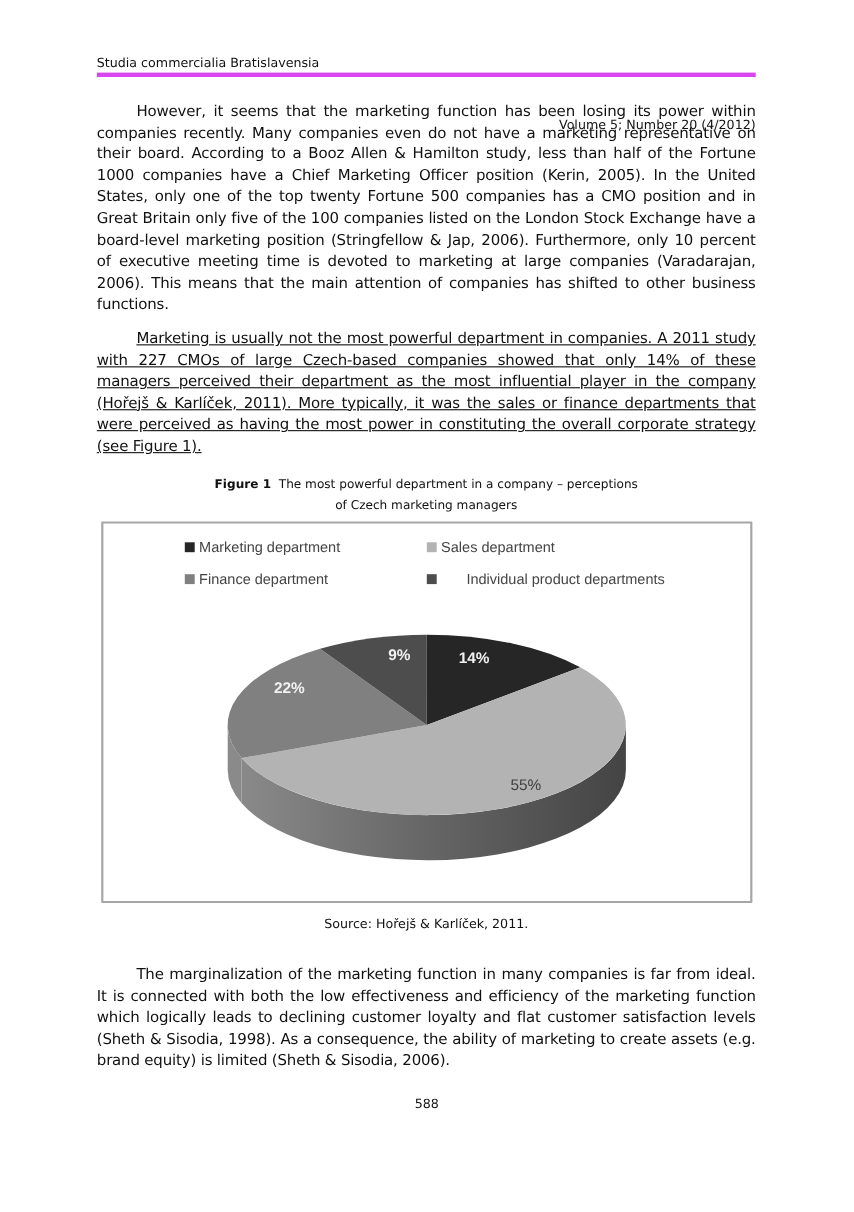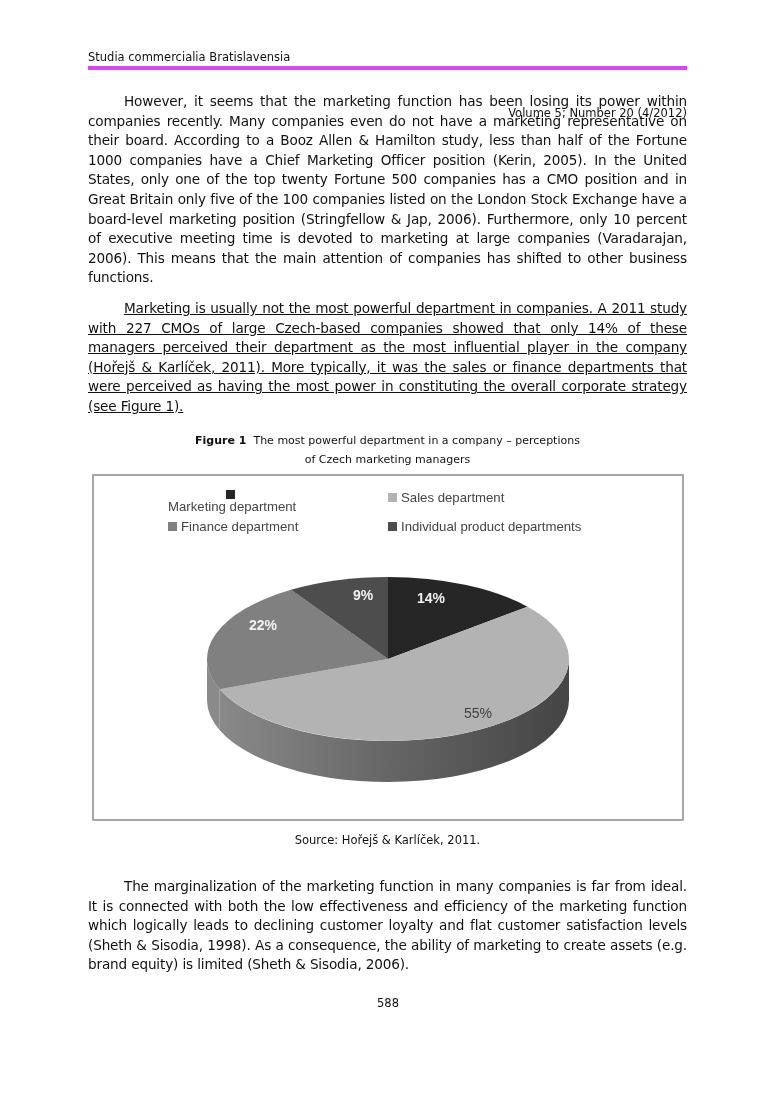--- a/index.html
+++ b/index.html
@@ -37,33 +37,33 @@
 <p class="para p1" style="margin:0">However, it seems that the marketing function has been losing its power within companies recently. Many companies even do not have a marketing representative on their board. According to a Booz Allen &amp; Hamilton study, less than half of the Fortune 1000 companies have a Chief Marketing Officer position (Kerin, 2005). In the United States, only one of the top twenty Fortune 500 companies has a CMO position and in Great Britain only five of the 100 companies listed on the London Stock Exchange have a board-level marketing position (Stringfellow &amp; Jap, 2006). Furthermore, only 10 per­cent of executive meeting time is devoted to marketing at large companies (Varadara­jan, 2006). This means that the main attention of companies has shifted to other busi­ness functions.</p>
 <p class="para p2" style="margin:0">Marketing is usually not the most powerful department in companies. A 2011 study with 227 CMOs of large Czech-based companies showed that only 14% of these managers perceived their department as the most influential player in the company (Hořejš &amp; Karlíček, 2011). More typically, it was the sales or finance departments that were perceived as having the most power in constituting the overall corporate strategy (see Figure 1).</p>
 
 <div class="caption">
   <b>Figure 1</b>&nbsp;
   <span>The most powerful department in a company – perceptions</span><br>
   <span>of Czech marketing managers</span>
 </div>
 
 <div class="chart-box">
-  <div class="legend-item" style="left:74px; top:14px;flex-direction:column;">
+  <div class="legend-item" style="left:74px; top:14px;">
     <span class="legend-swatch" style="background:#262626"></span>
     <span>Marketing department</span>
   </div>
   <div class="legend-item" style="left:294px; top:14px;">
     <span class="legend-swatch" style="background:#b3b3b3"></span>
     <span>Sales department</span>
   </div>
   <div class="legend-item" style="left:74px; top:43px;">
     <span class="legend-swatch" style="background:#808080"></span>
     <span>Finance department</span>
   </div>
-  <div class="legend-item" style="left:294px; top:43px;">
+  <div class="legend-item" style="left:294px; top:43px;gap:23px;">
     <span class="legend-swatch" style="background:#4d4d4d"></span>
     <span>Individual product departments</span>
   </div>
 
   <svg class="chart-svg" width="588" height="343" viewBox="94 476 588 343">
     <defs>
       <linearGradient id="sideGrad" x1="207" y1="0" x2="569" y2="0" gradientUnits="userSpaceOnUse">
         <stop offset="0" stop-color="#8c8c8c"></stop>
         <stop offset="0.5" stop-color="#666666"></stop>
         <stop offset="1" stop-color="#444444"></stop>

